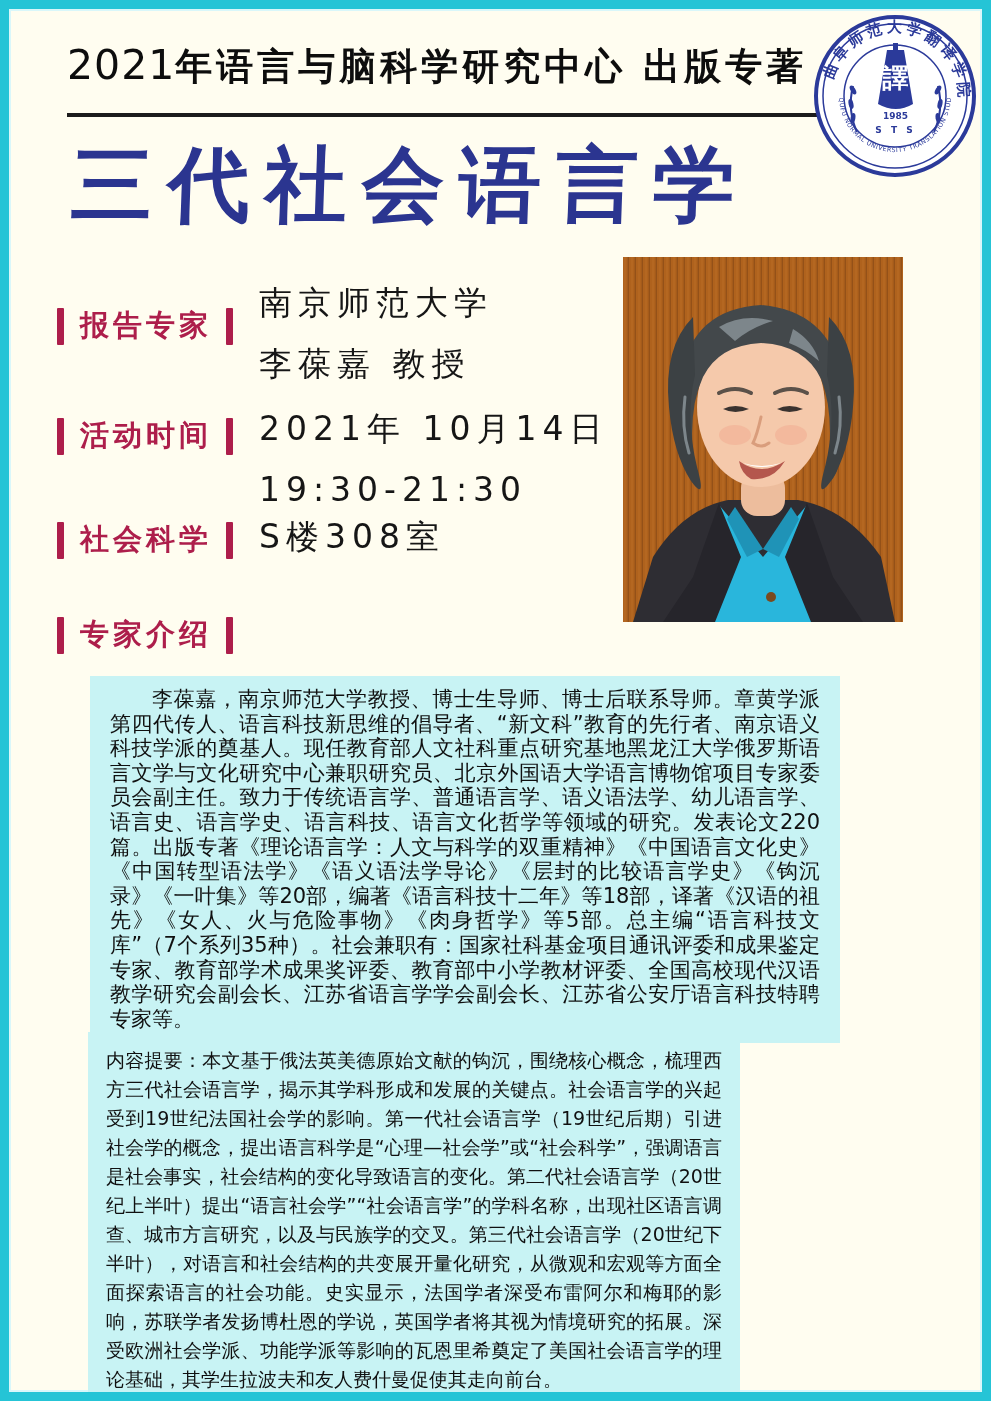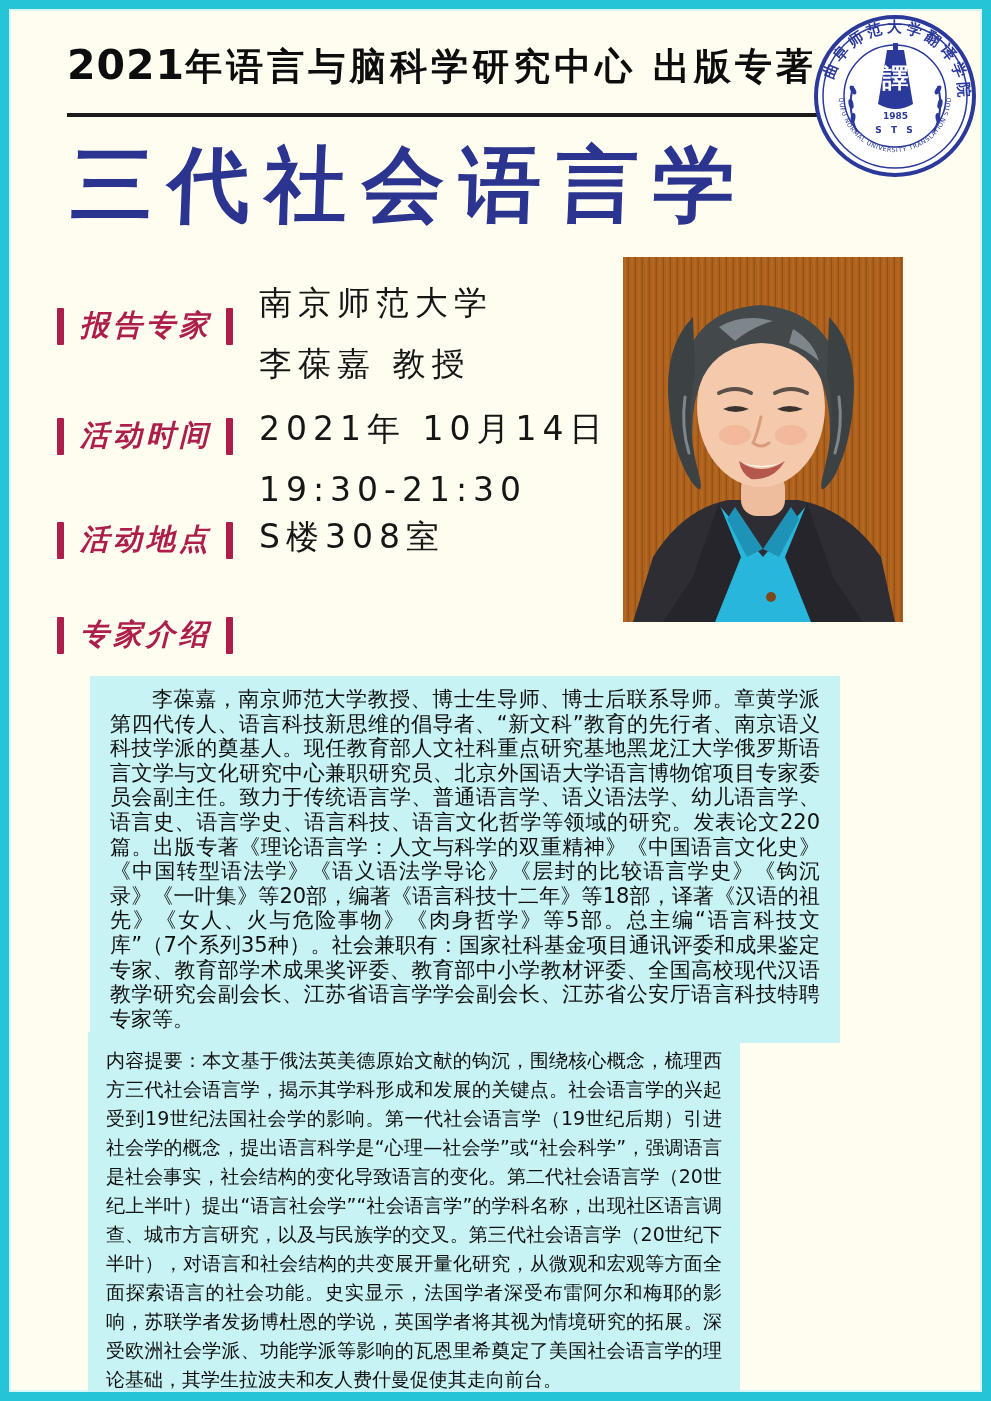--- a/index.html
+++ b/index.html
@@ -10,29 +10,29 @@
     --cream:#fffdf0;
     --ink:#161616;
   }
   html,body{margin:0;padding:0;background:#e8e8e8;font-family:"DejaVu Sans","Liberation Sans",sans-serif;}
   .poster{
     position:relative;width:991px;height:1401px;box-sizing:border-box;
     border:9px solid var(--border);background:var(--cream);overflow:hidden;
     box-shadow:inset 0 0 0 2px #d9f7fa;
   }
   .header{position:absolute;left:58px;top:32px;font-size:37px;font-weight:bold;color:#0d0d0d;letter-spacing:4px;white-space:nowrap;}
-  .header .year{font-size:41px;font-weight:700;letter-spacing:1px;font-family:"DejaVu Sans","Liberation Sans",sans-serif;}
+  .header .year{font-size:41px;font-weight:400;letter-spacing:1px;font-family:"DejaVu Sans","Liberation Sans",sans-serif;}
   .header-rule{position:absolute;left:58px;top:104px;width:812px;height:4px;background:#1c1c1c;}
   .logo{position:absolute;left:804px;top:5px;width:165px;height:165px;}
   .main-title{
     position:absolute;left:62px;top:122px;font-size:82px;font-weight:bold;color:var(--blue);
     font-family:"DejaVu Serif","Liberation Serif",serif;letter-spacing:15px;white-space:nowrap;
     transform:skewX(-2deg);
   }
-  .info-label{position:absolute;display:flex;align-items:center;color:var(--red);font-weight:900;font-size:29px;letter-spacing:4px;white-space:nowrap;font-style:italic;}
+  .info-label{position:absolute;display:flex;align-items:center;color:var(--red);font-weight:900;font-size:29px;letter-spacing:4px;white-space:nowrap;}
   .info-label .bar{width:7px;height:37px;background:var(--red);border-radius:1px;}
   .info-label .bar.left{margin-right:16px;}
   .info-label .bar.right{margin-left:14px;}
   .info-value{position:absolute;font-size:33px;color:var(--ink);letter-spacing:6px;white-space:nowrap;}
   .info-value .vline{margin-bottom:17px;height:44px;line-height:44px;}
   .photo{position:absolute;left:614px;top:248px;width:280px;height:365px;overflow:hidden;}
   .textbox{position:absolute;background:var(--cyanbox);box-sizing:border-box;color:#101010;}
   .bio-box{left:81px;top:667px;width:750px;padding:11px 20px 12px 20px;}
   .bio-box p{margin:0;font-size:21px;line-height:24.6px;text-indent:2em;text-align:justify;}
   .abs-box{left:79px;top:1023px;width:652px;padding:14px 18px 16px 18px;}
@@ -98,21 +98,21 @@
       <span>活动时间</span>
       <span class="bar right"></span>
   </div>
   <div class="info-value" style="left:250px;top:398px;">
     <div class="vline">2021年 10月14日</div>
     <div class="vline">19:30-21:30</div>
   </div>
 
   <div class="info-label" style="left:48px;top:511px;">
     <span class="bar left"></span>
-      <span>活动地点</span>
+      <span>社会科学</span>
       <span class="bar right"></span>
   </div>
   <div class="info-value" style="left:250px;top:506px;">
     <div class="vline">S楼308室</div>
   </div>
 
   <div class="info-label" style="left:48px;top:606px;">
     <span class="bar left"></span>
       <span>专家介绍</span>
       <span class="bar right"></span>

